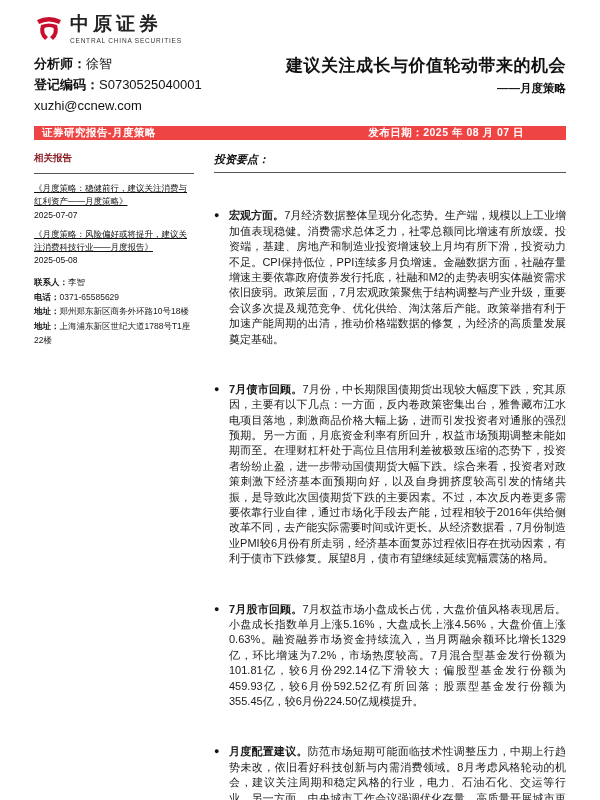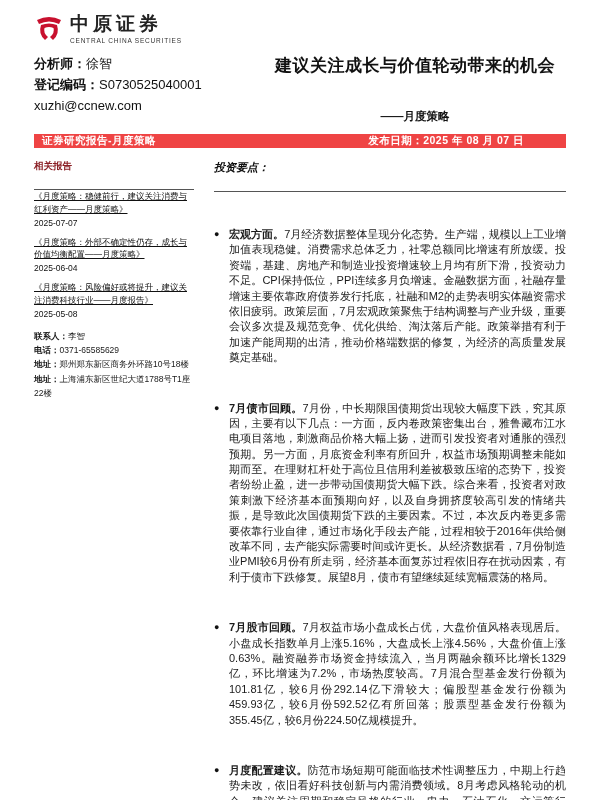--- a/index.html
+++ b/index.html
@@ -13,40 +13,40 @@
   
   .header { display:flex; justify-content:space-between; }
   .header-left { width:230px; }
   .logo-row { display:flex; align-items:flex-start; gap:6px; }
   .logo-mark { width:30px; height:30px; flex:0 0 auto; }
   .logo-text-cn { font-size:19px; font-weight:bold; letter-spacing:4px; color:#222; line-height:1.1; }
   .logo-text-en { font-size:6.5px; letter-spacing:0.8px; color:#333; margin-top:2px; }
   .analyst-block { margin-top:10px; font-size:13px; line-height:1.6; color:#111; }
   .analyst-block .lbl { font-weight:bold; }
   .email { color:#111; text-decoration:none;margin-top:44px; }
-  .header-right { flex:1; padding-top:40px; text-align:center; }
+  .header-right { flex:1; padding-top:40px; text-align:right; }
   .report-title { font-size:17px; font-weight:bold; color:#111; letter-spacing:0.5px; }
-  .report-subtitle { font-size:11.5px; font-weight:bold; margin-top:32px; color:#111; }
+  .report-subtitle { font-size:11.5px; font-weight:bold; margin-top:4px; color:#111; }
   
   .banner {
     margin-top:10px; height:22px; background:#ef4444; color:#fff;
     display:flex; align-items:center; justify-content:space-between;
     font-size:10.5px; font-weight:bold; padding:0 42px 0 8px; letter-spacing:0.5px;
   }
   
   .columns { display:flex; gap:20px; margin-top:12px; flex:1; }
   .sidebar { width:160px; flex:0 0 auto; font-size:8.5px; }
-  .sidebar-title { color:#8a1e24; font-weight:bold; font-size:9.5px; padding-bottom:16px; border-bottom:1px solid #555; }
+  .sidebar-title { color:#8a1e24; font-weight:bold; font-size:9.5px; padding-bottom:8px; border-bottom:1px solid #555; margin-bottom:8px; }
   .report-item { margin-bottom:8px; }
   .report-link { color:#111; line-height:1.5; display:block; }
   .report-date { margin-top:2px; color:#111; }
   .contact-block { margin-top:10px; line-height:1.7; }
   .contact-block .lbl { font-weight:bold; }
   .main { flex:1; min-width:0; }
-  .main-heading { font-weight:bold; font-style:italic; font-size:11px; color:#111; padding-bottom:16px; border-bottom:1px solid #555; margin-bottom:6px; }
+  .main-heading { font-weight:bold; font-style:italic; font-size:11px; color:#111; padding-bottom:5px; border-bottom:1px solid #555; margin-bottom:6px; }
   .bullet { position:relative; padding-left:15px; margin-bottom:9px; font-size:11px; line-height:1.4; text-align:justify;margin-top:35px; }
   .bullet::before { content:"●"; position:absolute; left:0; top:1px; font-size:9px; color:#111; }
   .bullet b { font-weight:bold; }
   
   .footer { margin-top:auto; border-top:2px solid #8a1e24; padding-top:5px; display:flex; justify-content:space-between; align-items:flex-start; font-size:8px; }
   .footer-left div { line-height:1.8;font-style:italic; }
   .site-link { color:#111; text-decoration:none; margin-left:14px; }
   .page-info { font-size:14px; padding-top:6px; }
 </style>
 </head>
@@ -86,24 +86,20 @@
   <div class="columns">
 
     <div class="sidebar">
       <div class="sidebar-title">相关报告</div>
 
       <div class="report-item">
         <a href="#" class="report-link">《月度策略：稳健前行，建议关注消费与红利资产——月度策略》</a>
         <div class="report-date">2025-07-07</div>
       </div>
       <div class="report-item">
-        <a href="#" class="report-link">《月度策略：外部不确定性仍存，成长与价值均衡配置——月度策略》</a>
-        <div class="report-date">2025-06-04</div>
-      </div>
-      <div class="report-item">
         <a href="#" class="report-link">《月度策略：风险偏好或将提升，建议关注消费科技行业——月度报告》</a>
         <div class="report-date">2025-05-08</div>
       </div>
 
       <div class="contact-block">
         <div><span class="lbl">联系人：</span><span>李智</span></div>
         <div><span class="lbl">电话：</span><span>0371-65585629</span></div>
         <div><span class="lbl">地址：</span><span>郑州郑东新区商务外环路10号18楼</span></div>
         <div><span class="lbl">地址：</span><span>上海浦东新区世纪大道1788号T1座22楼</span></div>
       </div>

